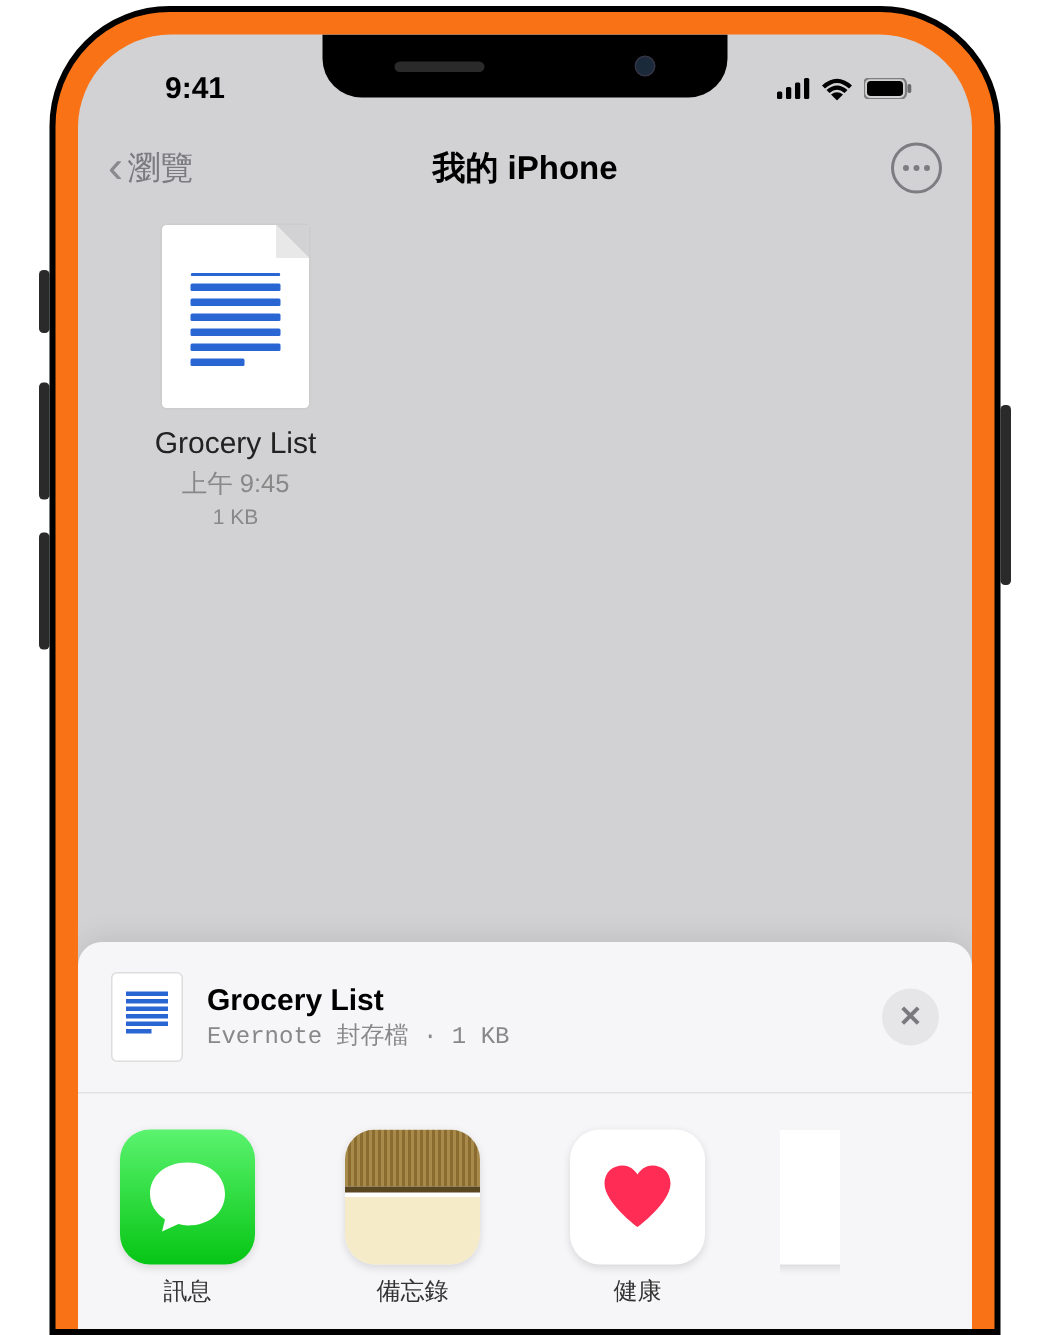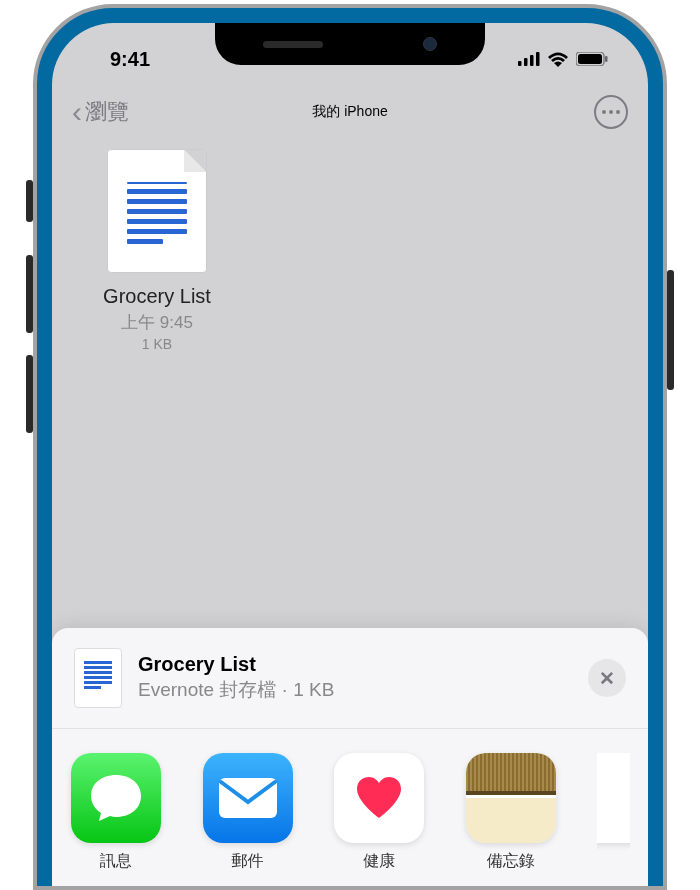--- a/index.html
+++ b/index.html
@@ -11,23 +11,23 @@
       position: relative;
       background: #fff;
     }
     
     .phone-body {
       position: absolute;
       left: 33px;
       right: 33px;
       top: 4px;
       bottom: 0;
-      background: #0369a1;
+      background: #f97316;
       border-radius: 80px 80px 0 0;
-      border: 4px solid #a3a3a3;
+      border: 4px solid #000000;
       overflow: hidden;
     }
     
     .phone-inner {
       position: absolute;
       inset: 15px;
       bottom: 0;
       background: #d2d2d4;
       border-radius: 62px 62px 0 0;
       overflow: hidden;
@@ -78,21 +78,21 @@
     
     .nav-bar {
       display: flex;
       align-items: center;
       padding: 16px 20px 10px;
       position: relative;
     }
     .back-btn { display: flex; align-items: center; gap: 3px; color: #007aff; font-size: 22px; cursor: pointer; }
     .back-chevron { font-size: 30px; font-weight: 300; line-height: 0.8; color: #8a8a8e; }
     .back-label { color: #7c7c80; }
-    .nav-title { position: absolute; left: 50%; transform: translateX(-50%); font-size: 14px; font-weight: 400; color: #000; }
+    .nav-title { position: absolute; left: 50%; transform: translateX(-50%); font-size: 22px; font-weight: 700; color: #000; }
     .more-btn { margin-left: auto; width: 34px; height: 34px; border: 2px solid #7d7d81; border-radius: 50%; display: flex; align-items: center; justify-content: center; cursor: pointer; }
     .more-dots { display: flex; gap: 3px; }
     .more-dots span { width: 4px; height: 4px; background: #7d7d81; border-radius: 50%; }
     
     .search-bar {
       margin: 4px 20px 18px;
       background: #c2c2c4;
       border-radius: 14px;
       height: 48px;
       display: flex;
@@ -179,21 +179,21 @@
       display: flex;
       flex-direction: column;
       align-items: center;
       padding-top: 12px;
     }
     .share-thumb-lines { width: 28px; }
     .share-thumb-lines div { height: 2.5px; background: #2966d4; margin-bottom: 2.5px; }
     .share-thumb-lines div:last-child { width: 60%; }
     .share-titles { flex: 1; }
     .share-name { font-size: 20px; font-weight: 600; color: #000; margin-bottom: 1px; }
-    .share-meta { font-size: 19px; color: #888; }
+    .share-meta { font-size: 16px; color: #888; font-family: Liberation Mono, monospace; }
     .close-btn {
       width: 38px;
       height: 38px;
       background: #e6e6e8;
       border-radius: 50%;
       display: flex;
       align-items: center;
       justify-content: center;
       cursor: pointer;
       color: #7a7a7e;
@@ -338,40 +338,31 @@
         <div class="share-apps">
           <div class="app-item">
             <div class="app-icon icon-messages">
               <svg width="58" height="54" viewBox="0 0 58 54">
                   <path d="M29 4 C14 4 4 13 4 25 C4 32 8 38 14 42 L12 50 L23 45 C25 45.5 27 46 29 46 C44 46 54 37 54 25 C54 13 44 4 29 4 Z" fill="#fff"></path>
                 </svg>
             </div>
             <div class="app-label">訊息</div>
           </div>
           <div class="app-item">
-            <div class="app-icon icon-mail">
-              <svg width="62" height="44" viewBox="0 0 62 44">
-                  <rect x="2" y="2" width="58" height="40" rx="6" fill="#fff"></rect>
-                  <path d="M4 6 L31 26 L58 6" stroke="#1e8fe8" stroke-width="4" fill="none" stroke-linecap="round"></path>
-                </svg>
-            </div>
-            <div class="app-label">郵件</div>
+            <div class="app-icon icon-notes"></div>
+            <div class="app-label">備忘錄</div>
           </div>
           <div class="app-item">
             <div class="app-icon icon-health">
               <svg width="50" height="44" viewBox="0 0 50 44">
                   <path d="M25 42 C25 42 3 26 3 13 C3 5 9 1 15 1 C20 1 23 4 25 7 C27 4 30 1 35 1 C41 1 47 5 47 13 C47 26 25 42 25 42 Z" fill="#ff2d55"></path>
                 </svg>
             </div>
             <div class="app-label">健康</div>
           </div>
-          <div class="app-item">
-            <div class="app-icon icon-notes"></div>
-            <div class="app-label">備忘錄</div>
-          </div>
           <div class="app-item app-partial">
             <div class="app-icon"></div>
           </div>
         </div>
       </div>
 
     </div>
   </div>
 </div>
 

